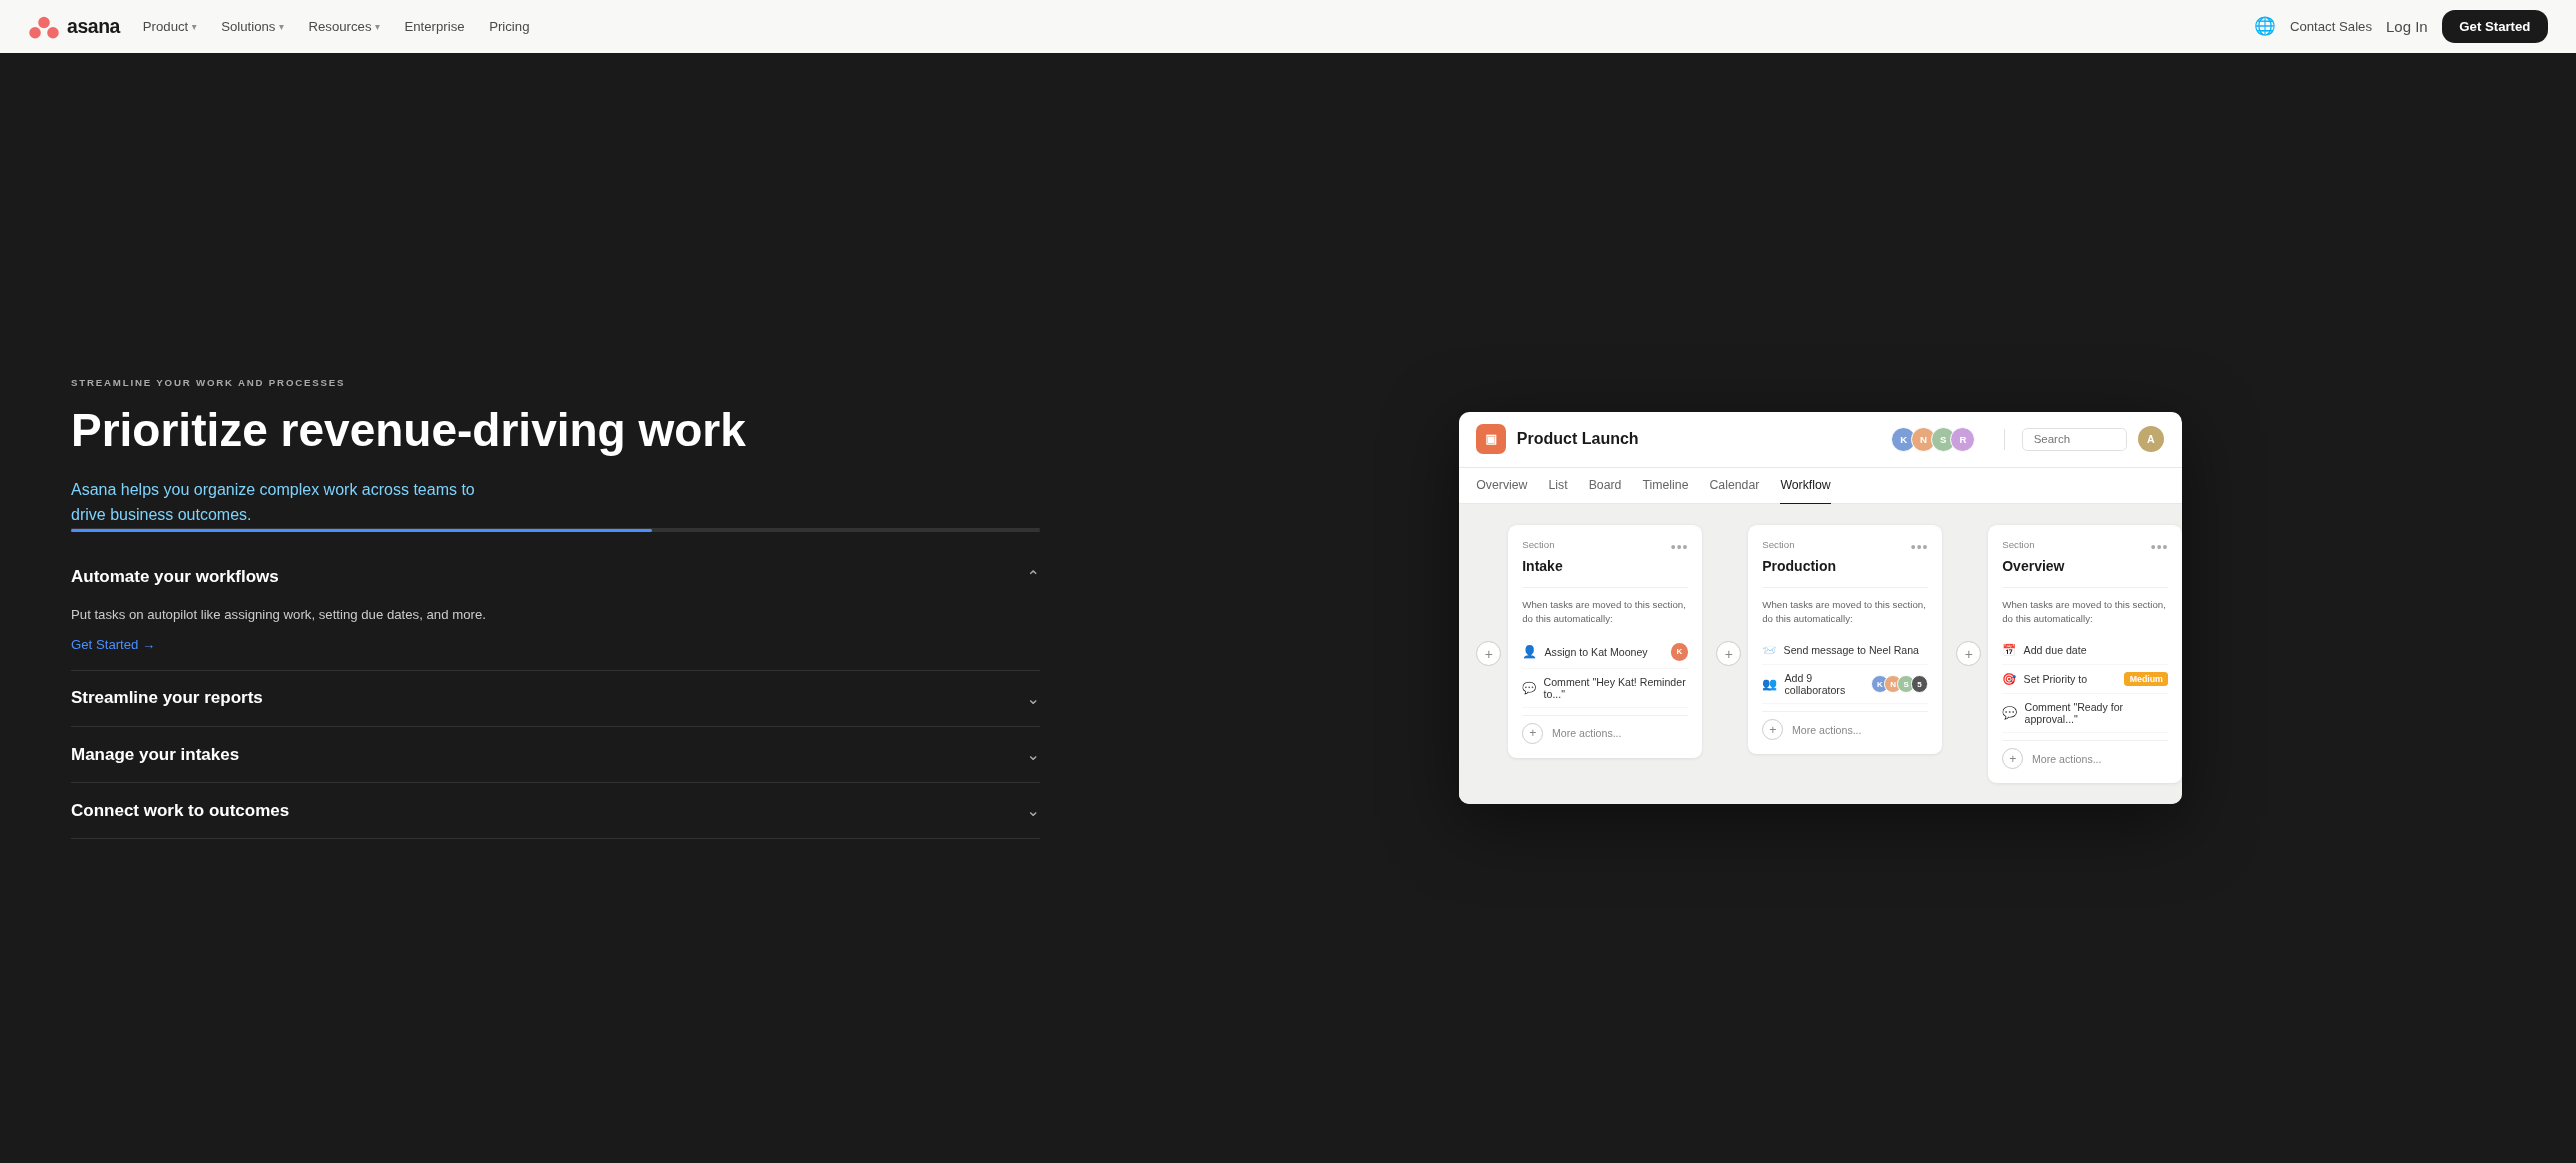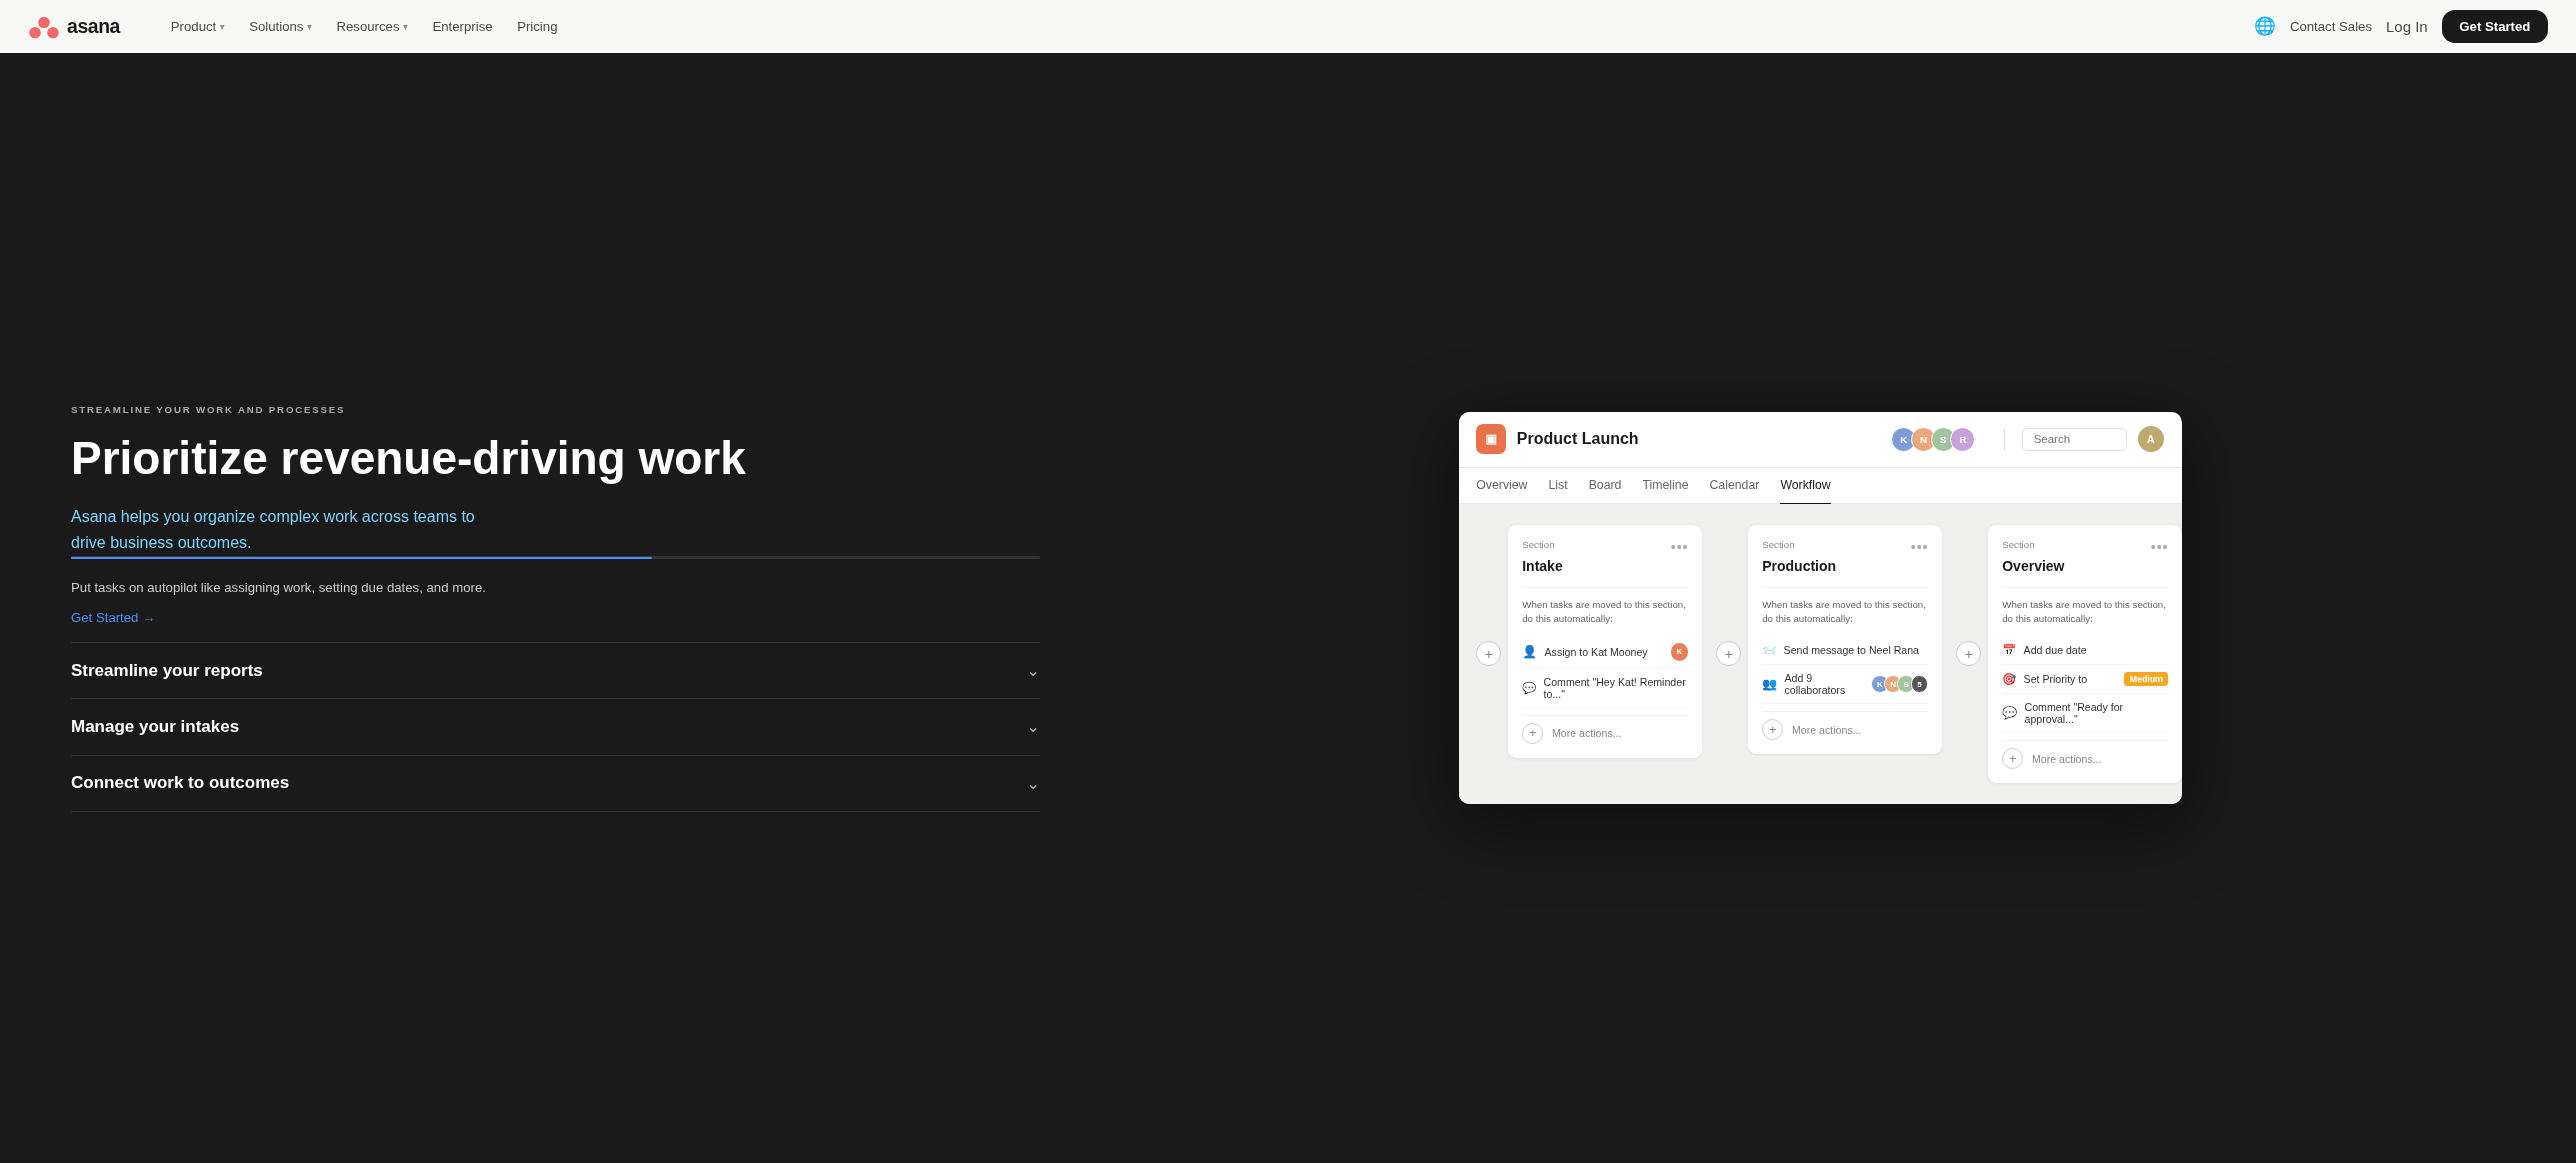--- a/index.html
+++ b/index.html
@@ -5,21 +5,20 @@
     * { margin: 0; padding: 0; box-sizing: border-box; }
     body { font-family: -apple-system, BlinkMacSystemFont, 'Segoe UI', sans-serif; background: #1a1a1a; color: #fff; min-height: 100vh; }
 
     
     nav {
       background: #f8f8f6;
       display: flex;
       align-items: center;
       padding: 0 28px;
       height: 53px;
-      gap: 28px;
       position: relative;
       z-index: 10;
     }
     .nav-logo { display: flex; align-items: center; gap: 7px; margin-right: 14px; }
     .nav-logo-icon { width: 32px; height: 32px; }
     .nav-logo-text { font-size: 19.4px; font-weight: 700; color: #1a1a1a; letter-spacing: -0.4px; }
     .nav-links { display: flex; align-items: center; gap: 7px; flex: 1; }
     .nav-link {
       font-size: 13.2px;
       color: #4a4a4a;
@@ -329,20 +328,24 @@
     <p class="eyebrow">STREAMLINE YOUR WORK AND PROCESSES</p>
     <h1 class="hero-title">Prioritize revenue-driving work</h1>
     <p class="hero-desc">Asana helps you organize complex work across teams to drive business outcomes.</p>
 
     <div class="accordion">
 
       <div class="accordion-item">
         <div class="accordion-progress">
           <div class="accordion-progress-fill"></div>
         </div>
+        <div class="accordion-header">
+          <span class="accordion-title">Automate your workflows</span>
+          <span class="accordion-icon">⌃</span>
+        </div>
         <div class="accordion-body">
           <p class="accordion-body-text">Put tasks on autopilot like assigning work, setting due dates, and more.</p>
           <a class="accordion-link">Get Started →</a>
         </div>
       </div>
 
       <div class="accordion-item">
         <div class="accordion-header">
           <span class="accordion-title">Streamline your reports</span>
           <span class="accordion-icon">⌄</span>

